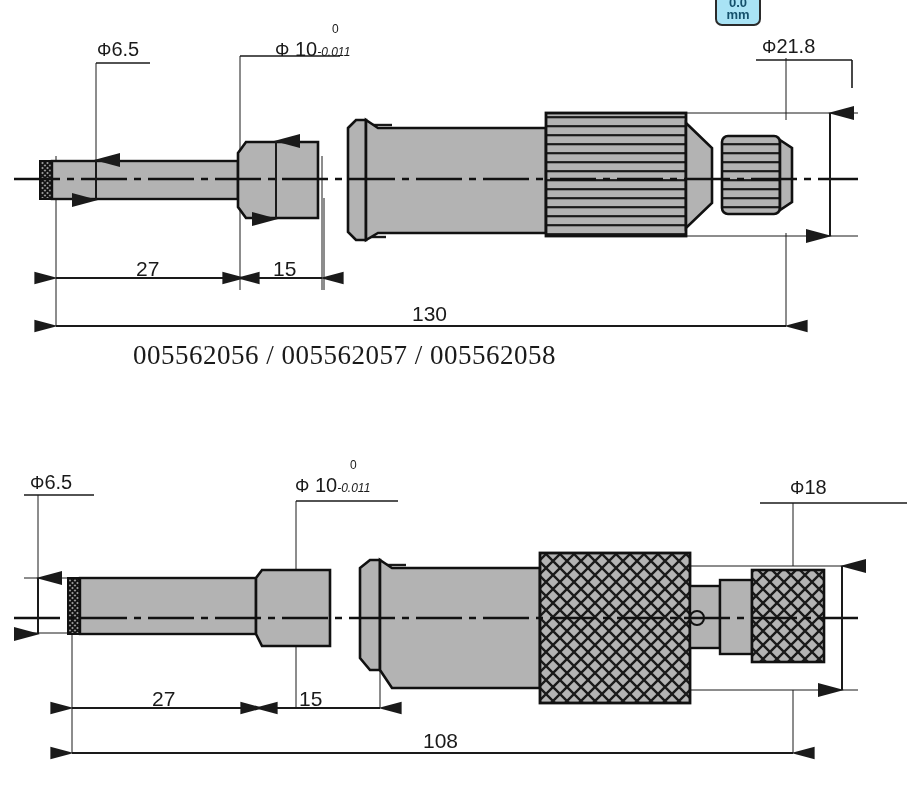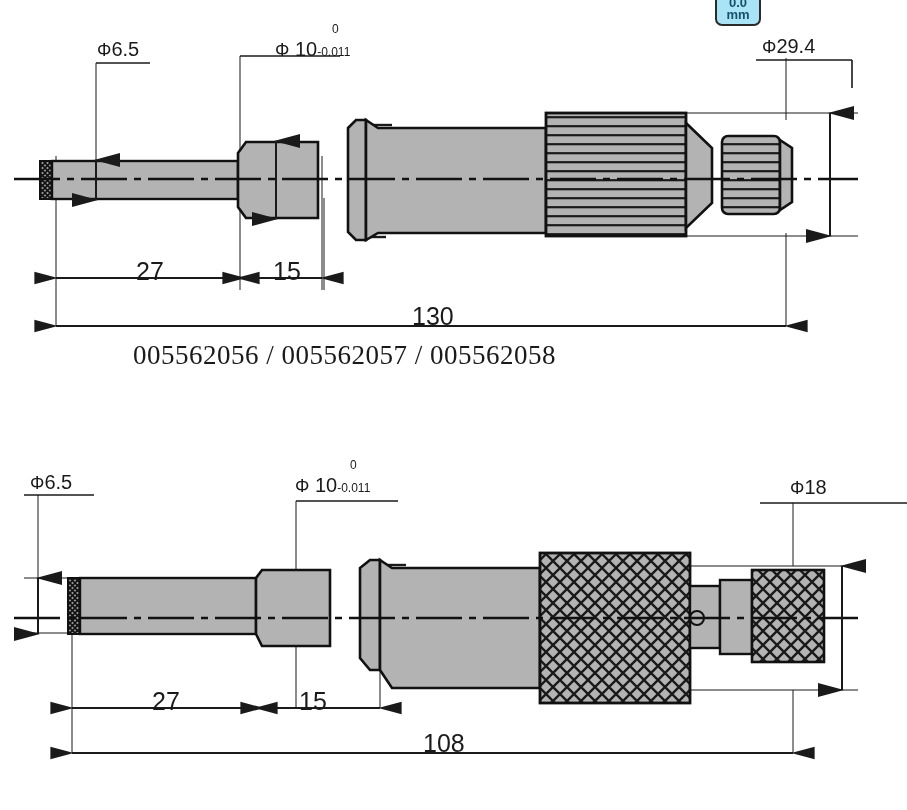--- a/index.html
+++ b/index.html
@@ -22,25 +22,25 @@
     display:flex;flex-direction:column;align-items:center;justify-content:center;
     line-height:0.95;
     overflow:hidden;
     z-index:20;
   }
   .unit-badge .ub-val{font-size:13px;color:#14506b;font-weight:600;}
   .unit-badge .ub-unit{font-size:13px;color:#14506b;font-weight:600;}
 
   
   .lbl{position:absolute;white-space:nowrap;}
-  .dim-txt{font-size:25px;font-family:"Liberation Sans", sans-serif;letter-spacing:0px;}
+  .dim-txt{font-size:21px;font-family:"Liberation Sans", sans-serif;letter-spacing:0px;}
   .dia-txt{font-size:20px;font-family:"Liberation Sans", sans-serif;}
   .phi{font-size:18px;}
   .tol-up{position:absolute;font-size:12px;}
-  .tol-lo{font-size:12px;}
+  .tol-lo{font-size:12px;font-style:italic;}
   .partno{
     font-family:"Liberation Serif", serif;
     font-size:27px;
     letter-spacing:0.5px;
     white-space:nowrap;
   }
 </style>
 </head>
 <body>
 
@@ -222,21 +222,21 @@
     <span class="phi">Φ</span><span>6.5</span>
   </div>
 
   <div class="lbl dia-txt" style="left:275px;top:30px;">
     <span class="phi">Φ</span>
     <span>10</span><span class="tol-lo">-0.011</span>
   </div>
   <div class="lbl tol-up" style="left:332px;top:14px;">0</div>
 
   <div class="lbl dia-txt" style="left:762px;top:27px;">
-    <span class="phi">Φ</span><span>29.4</span>
+    <span class="phi">Φ</span><span>21.8</span>
   </div>
 
   <div class="lbl dim-txt" style="left:136px;top:249px;">27</div>
   <div class="lbl dim-txt" style="left:273px;top:249px;">15</div>
   <div class="lbl dim-txt" style="left:412px;top:294px;">130</div>
 
   <div class="lbl partno" style="left:133px;top:332px;">005562056  /  005562057  /  005562058</div>
 
   <div class="lbl dia-txt" style="left:30px;top:463px;">
     <span class="phi">Φ</span><span>6.5</span>

